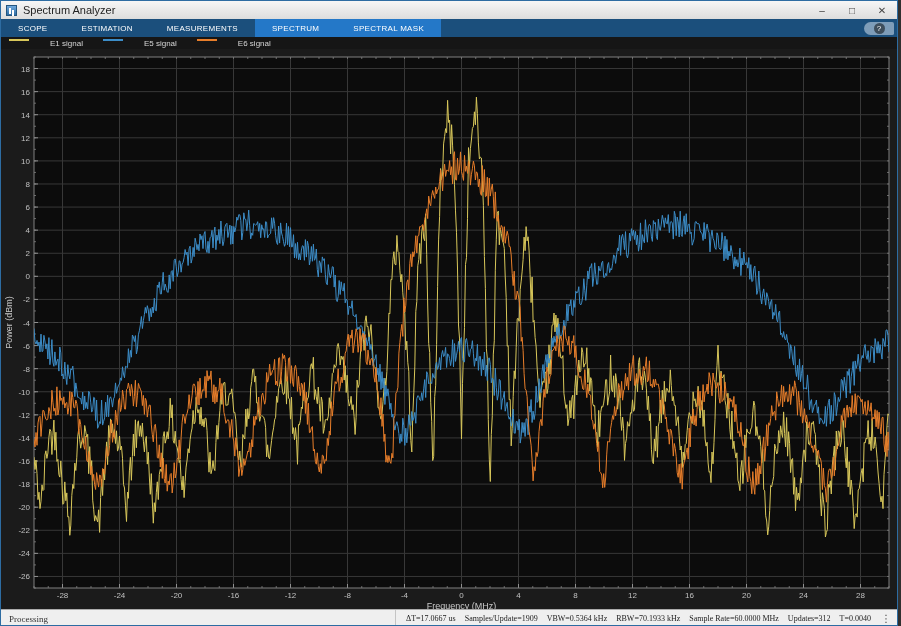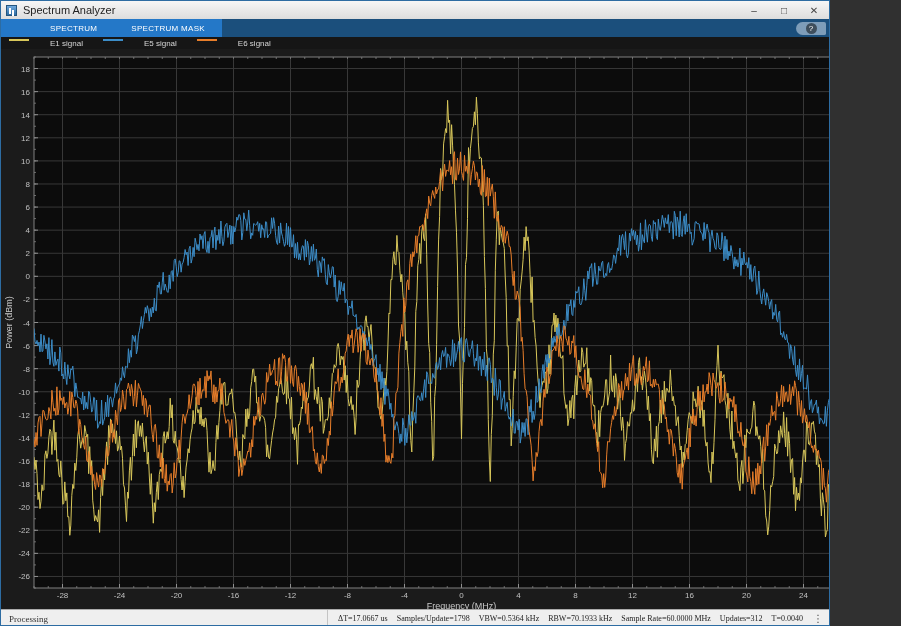--- a/index.html
+++ b/index.html
@@ -1,35 +1,35 @@
 <!DOCTYPE html>
 <html><head>
 <meta charset="utf-8">
 <style>
   * { box-sizing: border-box; margin: 0; padding: 0; }
   html,body { width:901px; height:626px; background:#303030; font-family:"Liberation Sans", sans-serif; }
-  .window { position:absolute; left:0; top:0; width:830px; height:626px; background:#1B1B1B; border:1px solid #2D6CA2; overflow:hidden; }
+  .window { position:absolute; left:0; top:0; width:898px; height:626px; background:#1B1B1B; border:1px solid #2D6CA2; overflow:hidden; }
 
   
   .titlebar { position:absolute; left:0; top:0; width:100%; height:18px;
     background:linear-gradient(#F6F6F6,#DDDDDD); display:flex; align-items:center; }
   .app-icon { width:11px; height:11px; margin:0 6px 0 5px; background:linear-gradient(#6FA8DC,#2E6DA4);
     border:1px solid #23557F; position:relative; }
   .app-icon::after { content:""; position:absolute; left:2px; bottom:1px; width:2px; height:6px; background:#fff;
     box-shadow:3px 2px 0 0 #fff; }
   .title-text { font-size:11px; color:#222; }
   .win-controls { margin-left:auto; display:flex; height:100%; }
   .win-btn { width:30px; height:100%; display:flex; align-items:center; justify-content:center;
     font-size:10px; color:#444; cursor:default; }
 
   
   .toolbar { position:absolute; left:0; top:18px; width:100%; height:18px; background:#1B4F7C;
     display:flex; align-items:stretch; color:#fff; }
   .tab { display:flex; align-items:center; padding:0 17px; font-size:8px; letter-spacing:0.3px; cursor:default; white-space:nowrap; }
-  .context-group { display:flex; background:#2478C8;padding-left:32px; }
+  .context-group { display:flex; background:#2478C8; }
   .help-pill { margin-left:auto; align-self:center; margin-right:3px; width:30px; height:13px;
     background:#7E9DB9; border-radius:7px 2px 2px 7px; display:flex; align-items:center; justify-content:center; }
   .help-circle { width:11px; height:11px; border-radius:50%; background:#3E4E5C; color:#fff;
     font-size:8px; line-height:11px; text-align:center; }
 
   
   .legendbar { position:absolute; left:0; top:36px; width:100%; height:12px; background:#161616;
     display:flex; align-items:center; padding-left:8px; gap:20px; }
   .legend-item { display:flex; align-items:flex-start; gap:21px; }
   .legend-line { width:20px; height:2px; }
@@ -56,23 +56,28 @@
     <span class="app-icon"></span>
     <span class="title-text">Spectrum Analyzer</span>
     <div class="win-controls">
       <span class="win-btn">–</span>
       <span class="win-btn">□</span>
       <span class="win-btn">✕</span>
     </div>
   </div>
 
   <div class="toolbar">
+    <div id="main-tabs" style="display:flex">
+        <span class="tab">SCOPE</span>
+        <span class="tab">ESTIMATION</span>
+        <span class="tab">MEASUREMENTS</span>
+      </div>
     <div id="context-tabs" class="context-group">
         <span class="tab">SPECTRUM</span>
-        <span class="tab">SPECTRUM MASK</span>
+        <span class="tab">SPECTRAL MASK</span>
       </div>
     <div class="help-pill">
       <span class="help-circle">?</span>
     </div>
   </div>
 
   <div class="legendbar" id="legend">
       <div class="legend-item">
         <span class="legend-line" style="background: rgb(216, 199, 90);"></span>
         <span class="legend-label">E1 signal</span>
@@ -433,21 +438,21 @@
         <text x="29" y="22.543478260869563" fill="#C0C0C0" font-size="8" text-anchor="end">18</text>
         <text x="460.5" y="560" fill="#C8C8C8" font-size="9" text-anchor="middle">Frequency (MHz)</text>
         <text x="11" y="273.5" fill="#C8C8C8" font-size="9" text-anchor="middle" transform="rotate(-90 11 273.5)">Power (dBm)</text>
       </svg>
   </div>
 
   <div class="statusbar">
     <span class="status-left">Processing</span>
     <div class="stats" id="stats">
         <span>ΔT=17.0667 us</span>
-        <span>Samples/Update=1798</span>
+        <span>Samples/Update=1909</span>
         <span>VBW=0.5364 kHz</span>
         <span>RBW=70.1933 kHz</span>
         <span>Sample Rate=60.0000 MHz</span>
         <span>Updates=312</span>
         <span>T=0.0040</span>
       </div>
     <span class="menu-dots">⋮</span>
   </div>
 
 </div>

